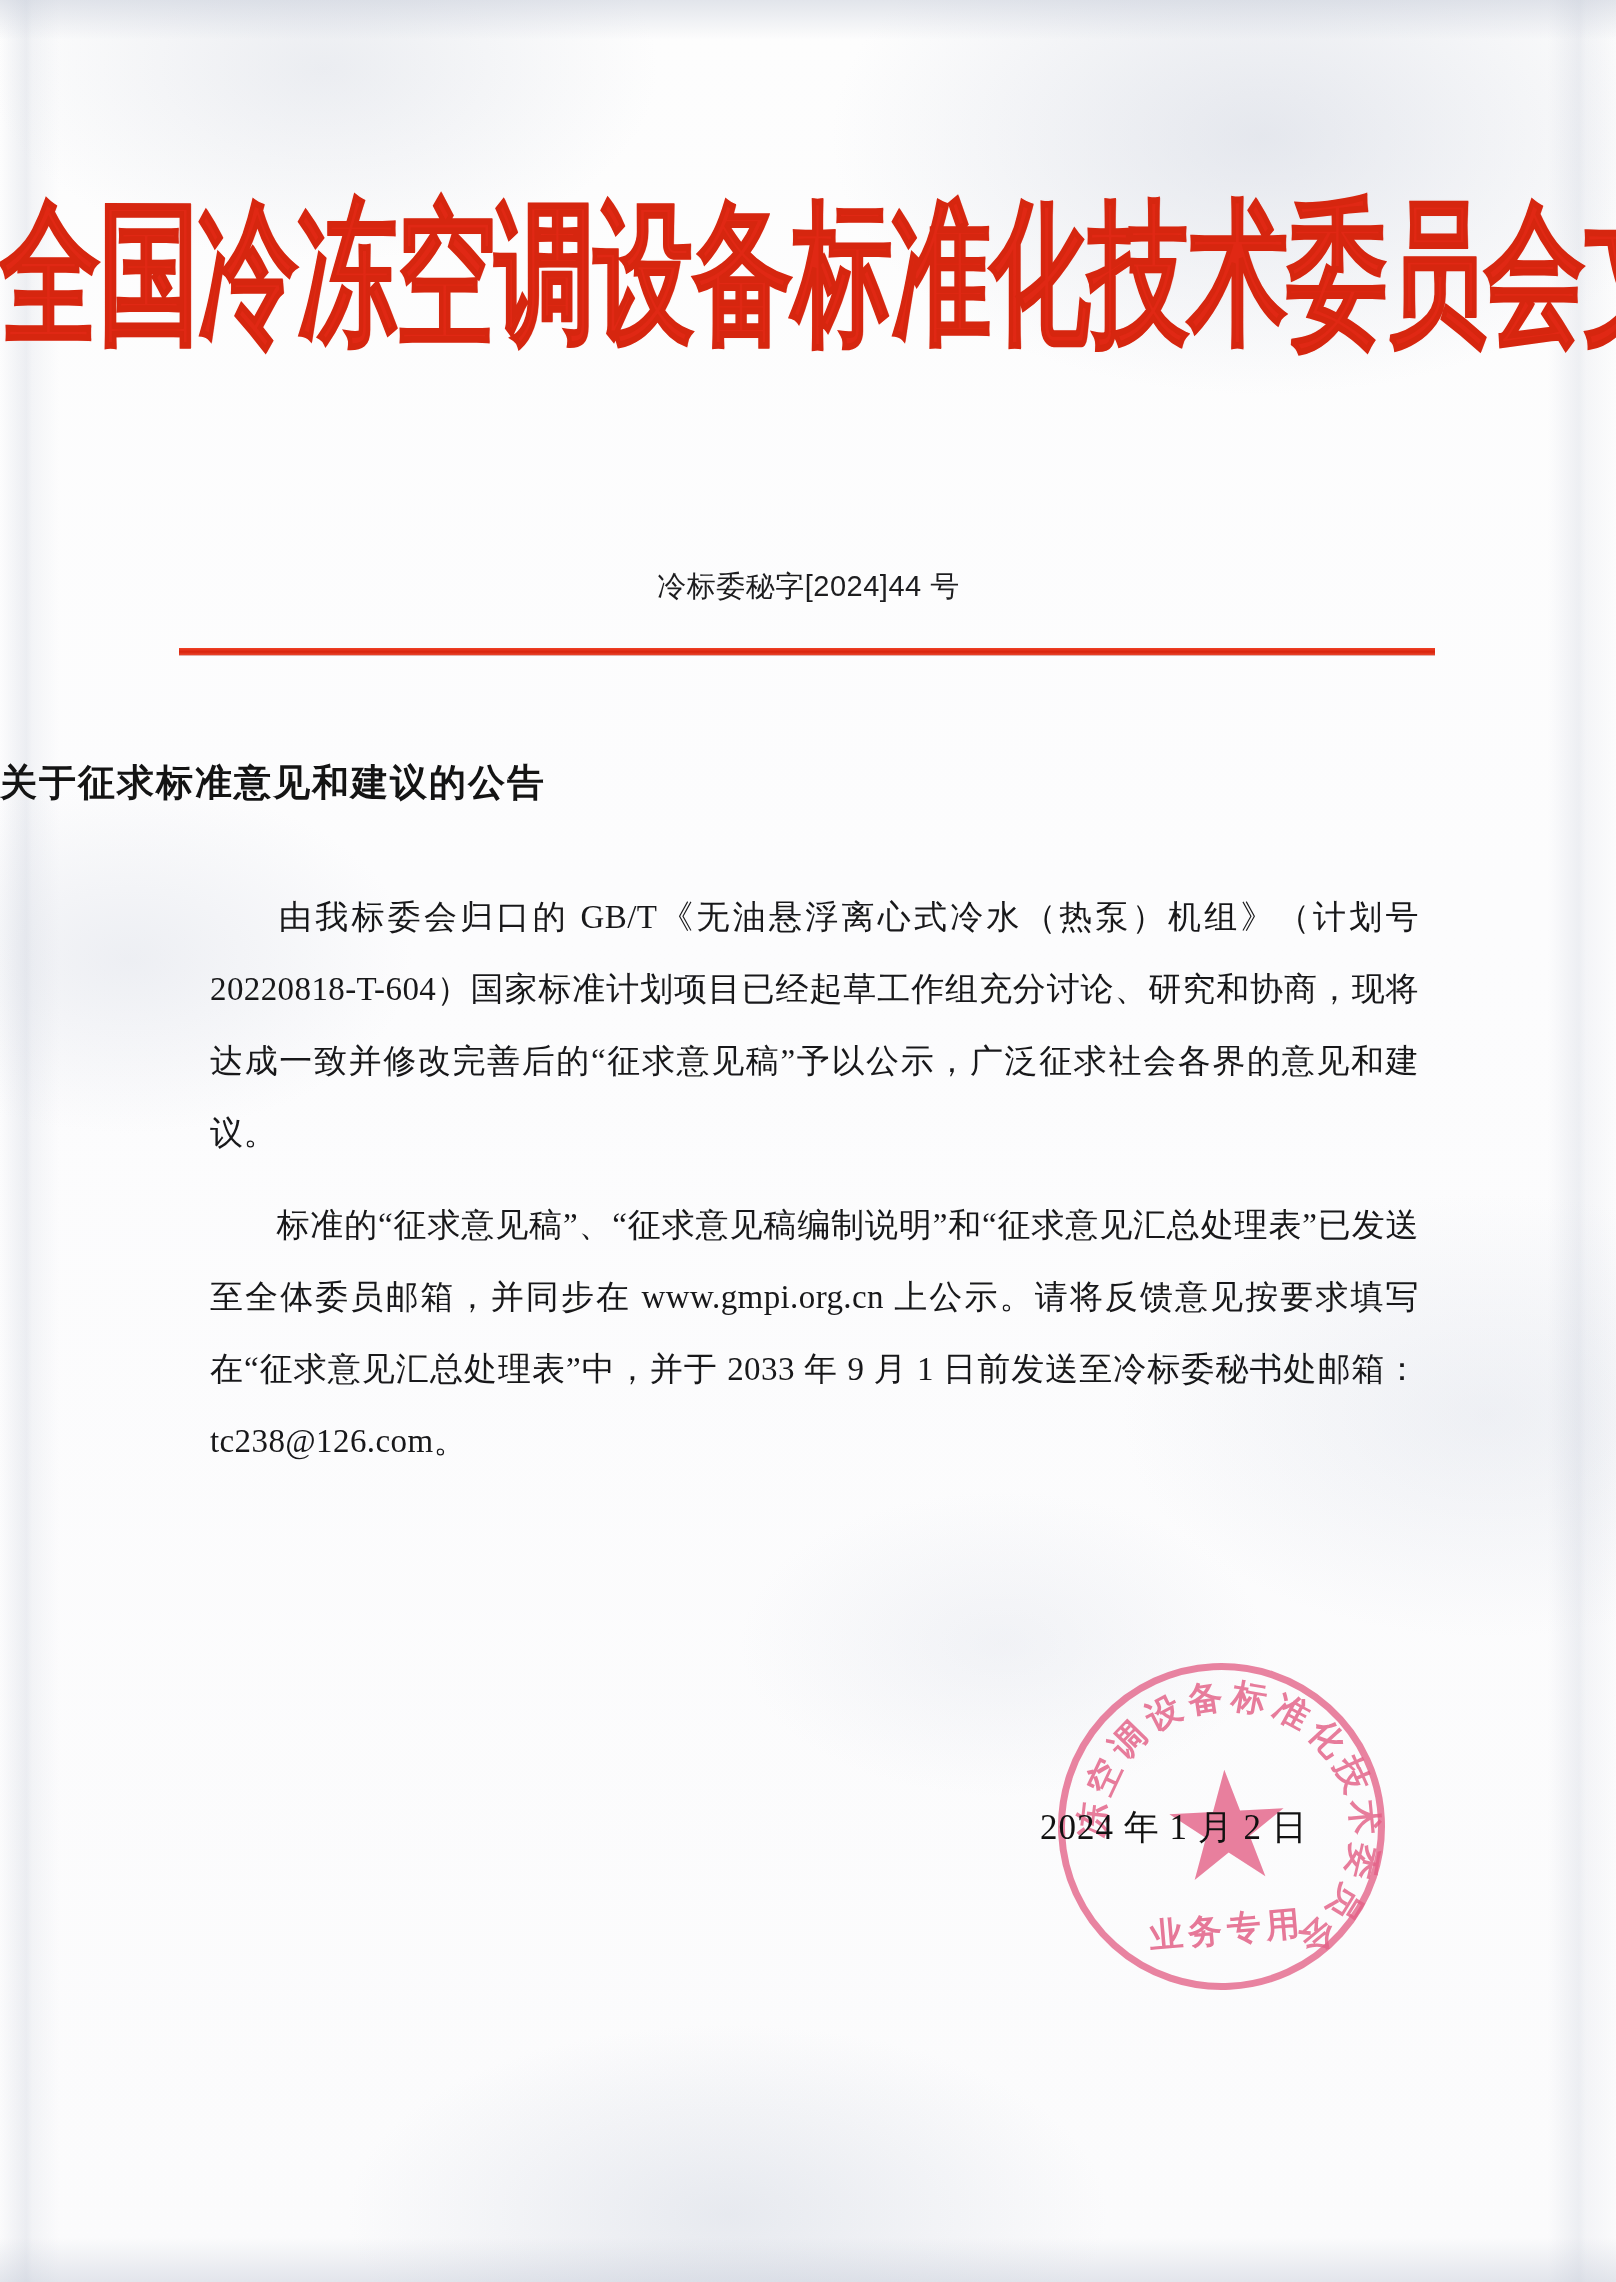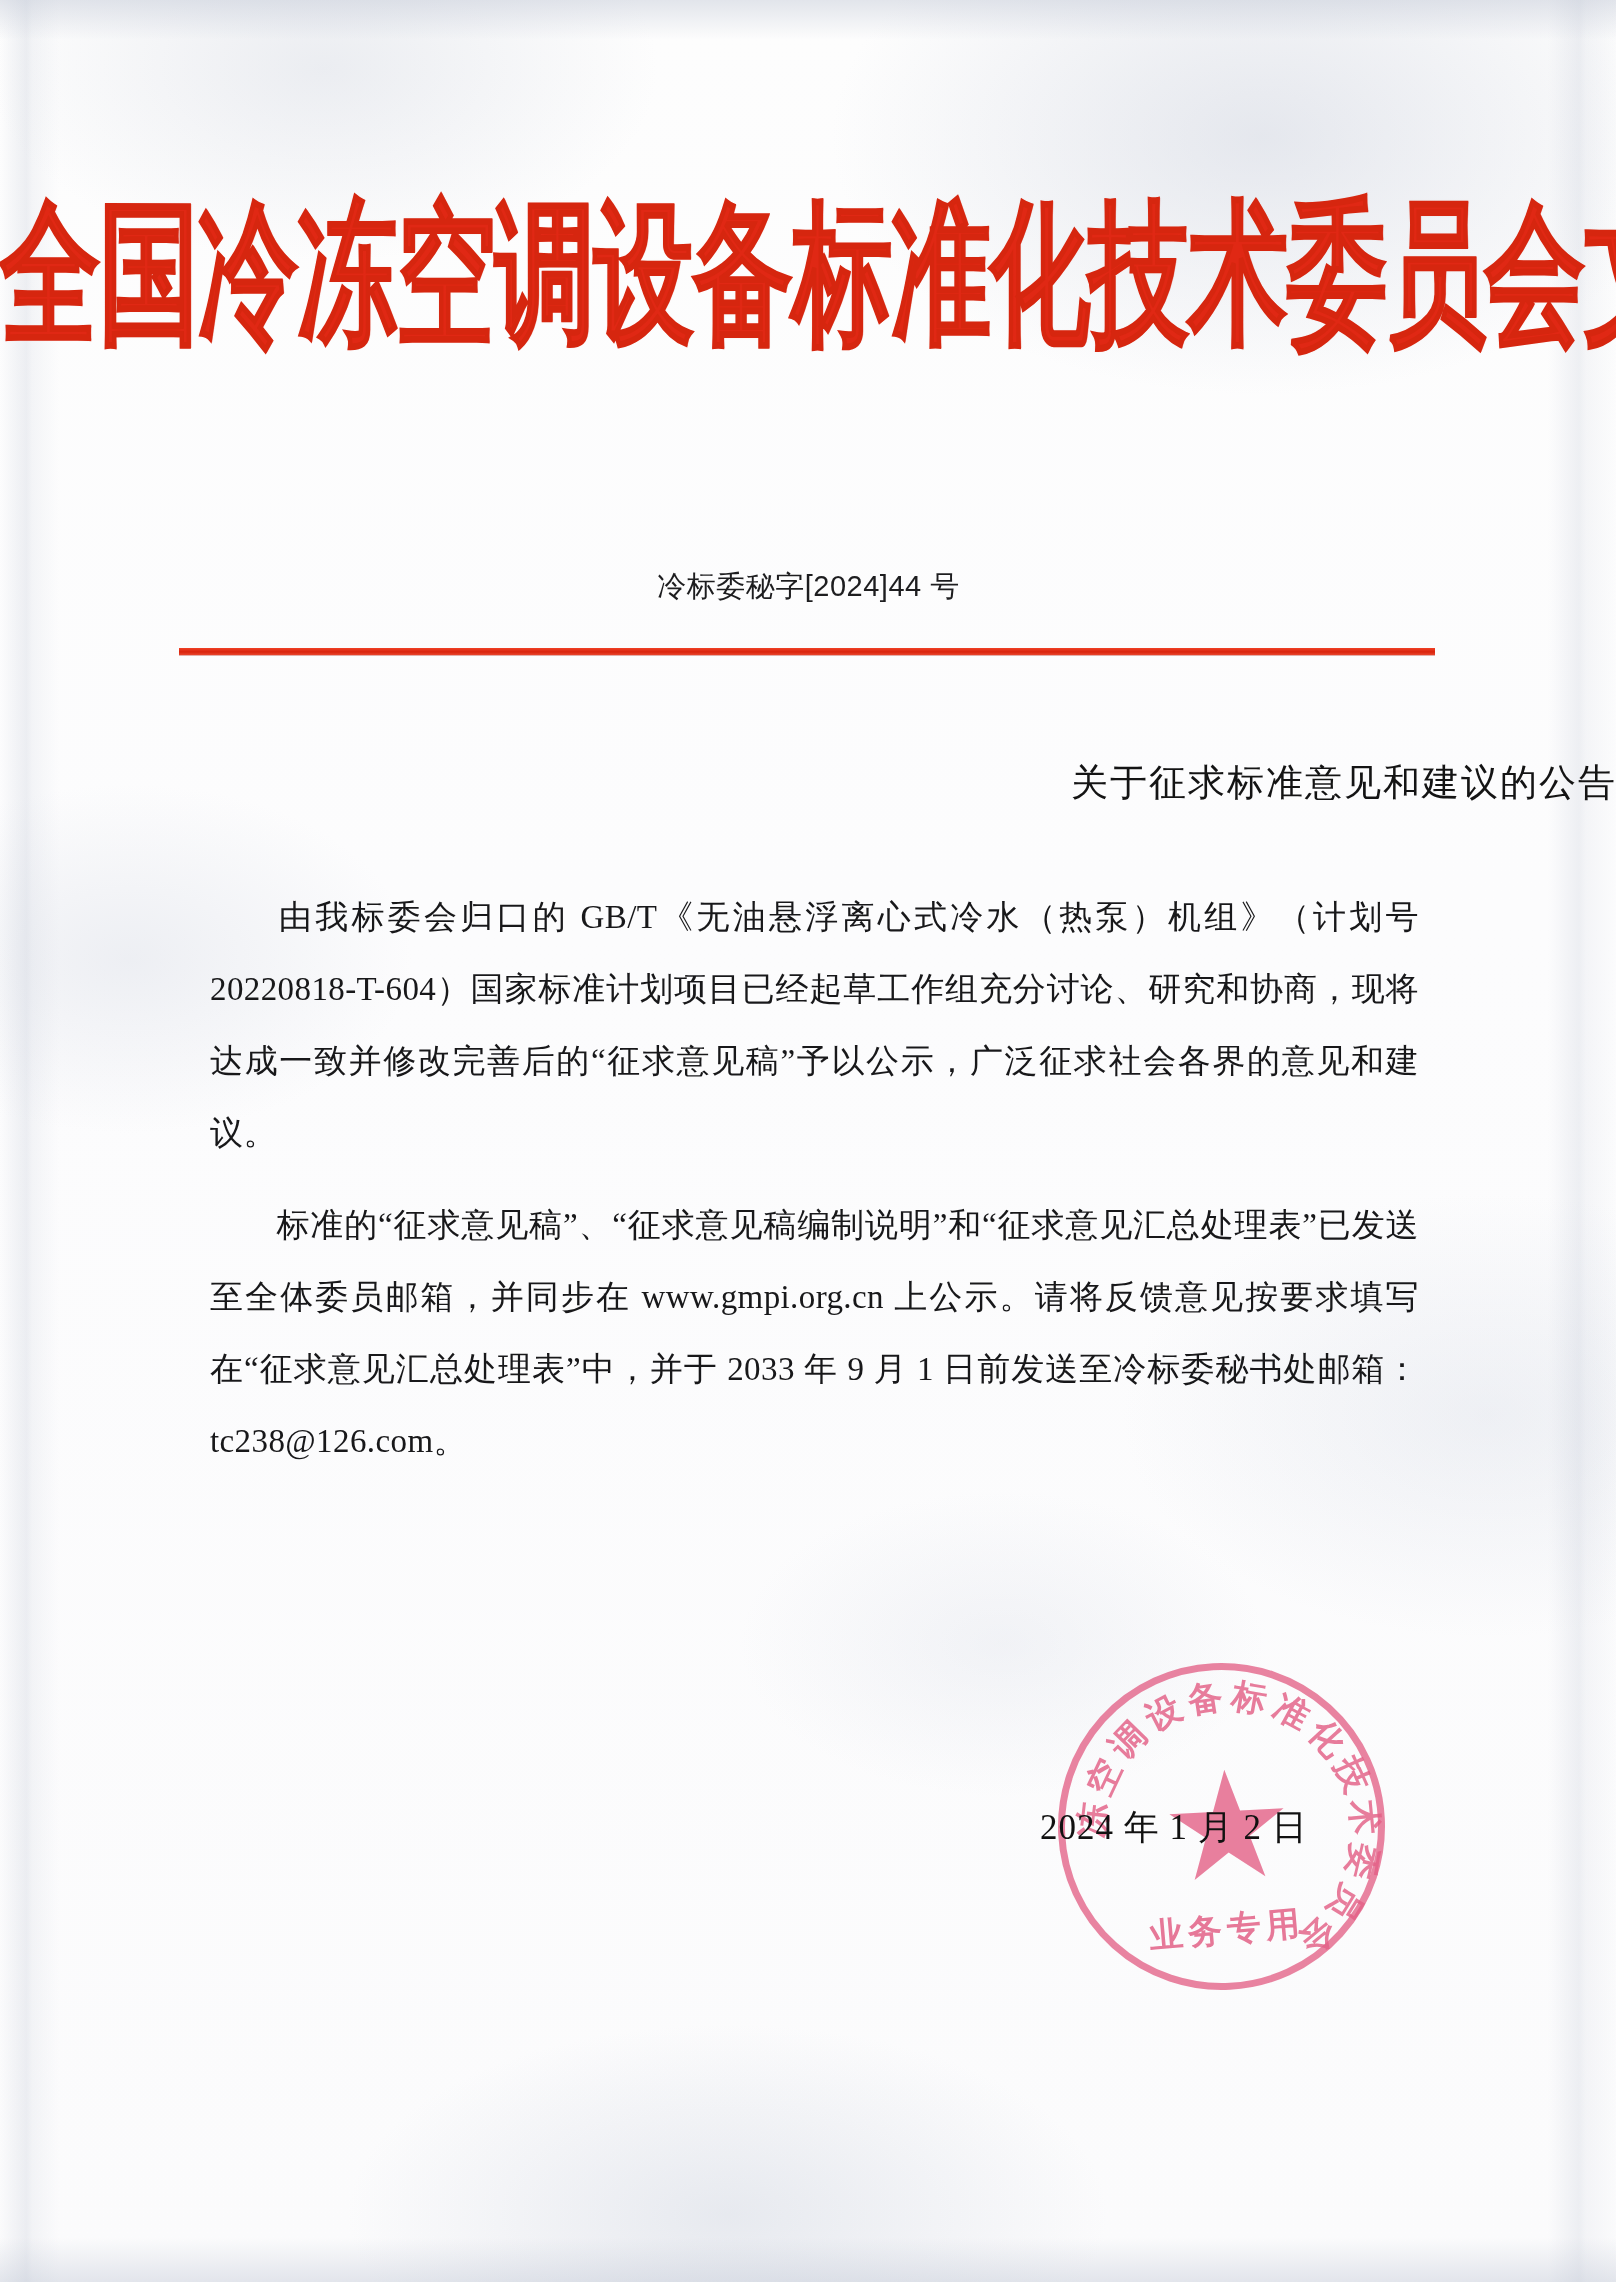--- a/index.html
+++ b/index.html
@@ -62,23 +62,23 @@
     position:absolute;
     left:179px;right:182px;top:648px;
     height:7px;
     background:linear-gradient(180deg,#f04126 0%,#d9230c 55%,#e8452c 100%);
     box-shadow:0 1px 0 rgba(180,30,14,.35);
   }
 
   
   .headline{
     position:absolute;left:0;right:0;top:758px;
-    text-align:right;
+    text-align:left;
     font-family:"DejaVu Serif","Liberation Serif",serif;
-    font-weight:normal;
+    font-weight:bold;
     font-size:37px;
     letter-spacing:2px;
     color:#141414;
   }
   .body-block{
     position:absolute;
     left:194px;right:198px;top:881px;
   }
   .para{
     font-family:"Liberation Serif","DejaVu Serif",serif;

